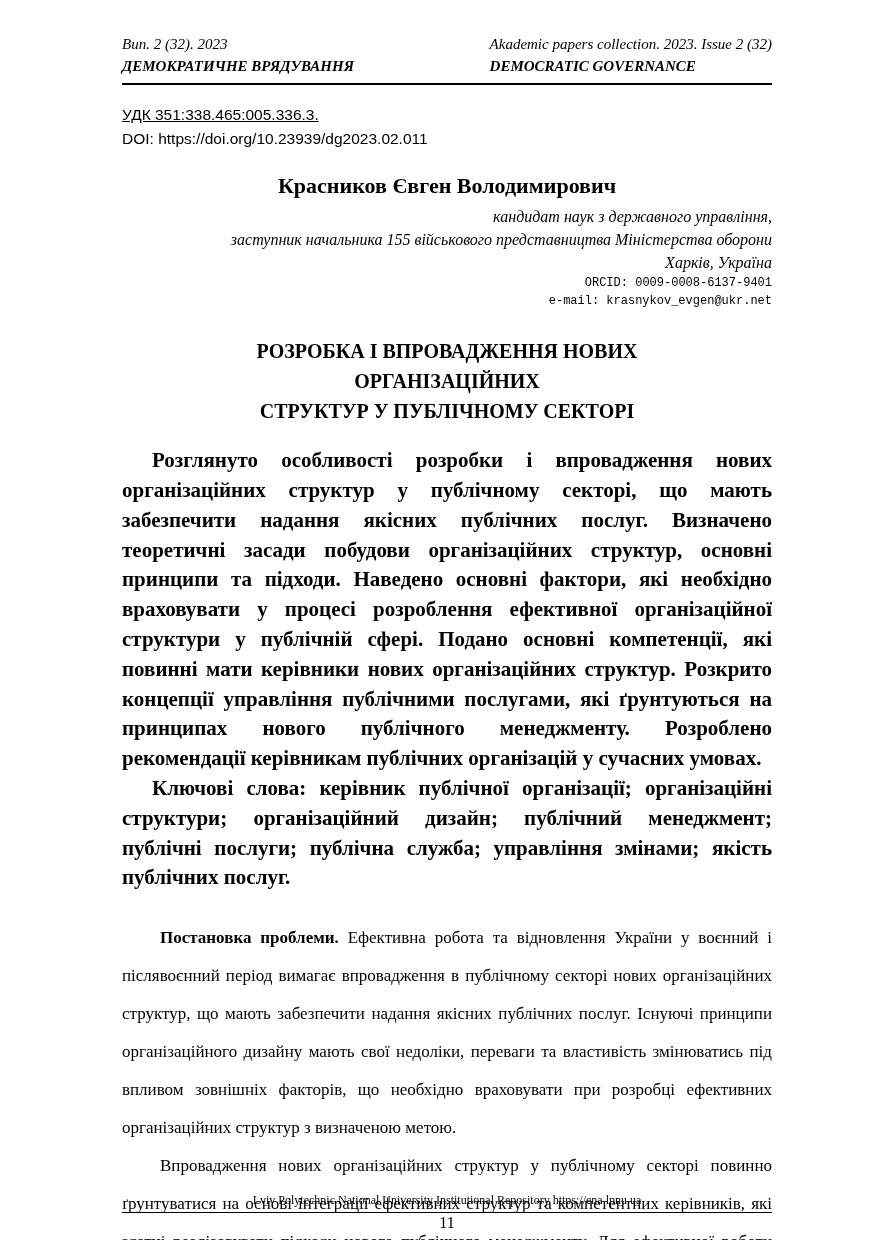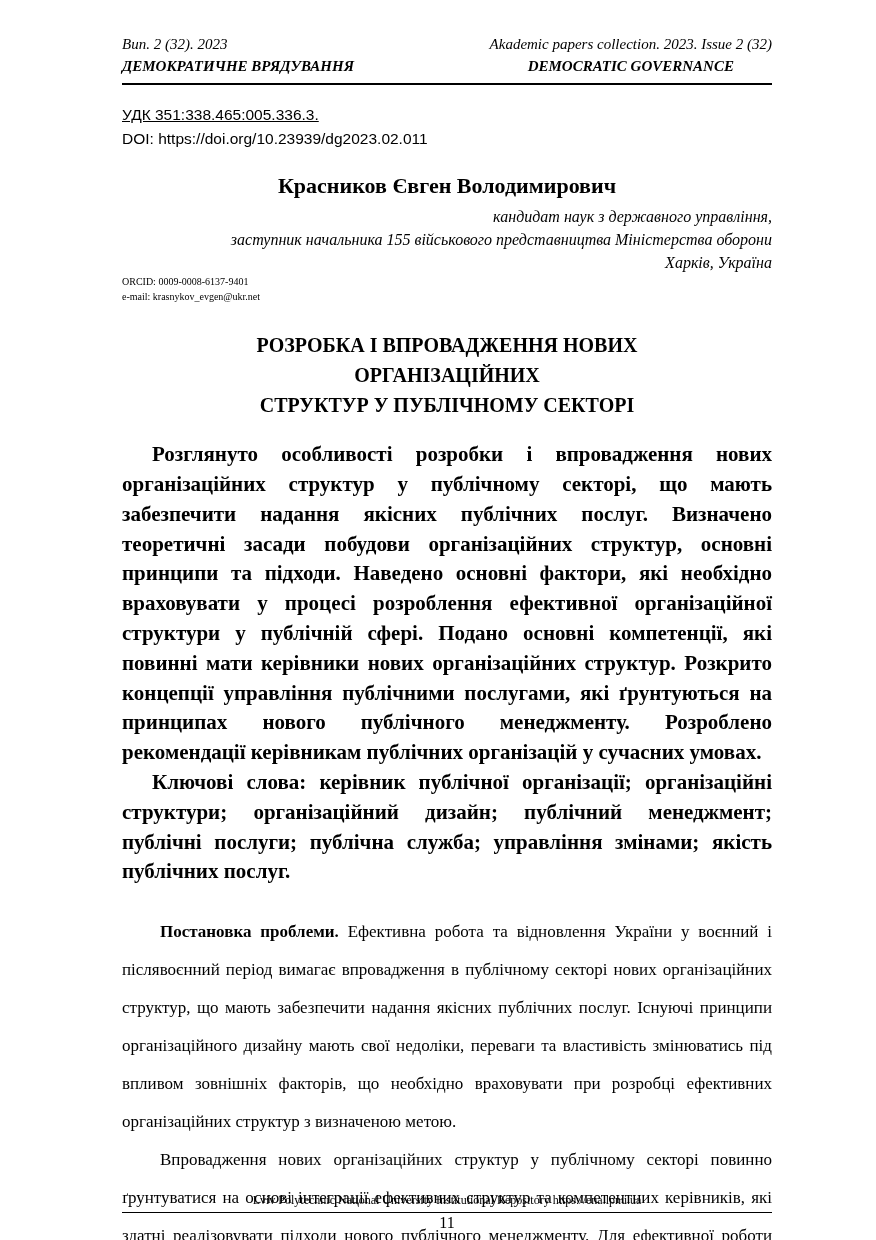--- a/index.html
+++ b/index.html
@@ -19,21 +19,21 @@
   
   .journal-header {
     display: flex;
     justify-content: space-between;
     align-items: flex-end;
     font-style: italic;
     font-size: 15px;
     line-height: 1.45;
   }
   .journal-header .col-left  { text-align: left; }
-  .journal-header .col-right { text-align: center; }
+  .journal-header .col-right { text-align: left; }
   .journal-name { font-weight: bold; }
   .header-rule {
     border: 0;
     border-top: 2.5px solid #000;
     margin: 5px 0 0 0;
   }
 
   
   .meta-block {
     margin-top: 18px;
@@ -51,24 +51,24 @@
     font-size: 22px;
     margin-bottom: 6px;
   }
   .author-line {
     text-align: right;
     font-style: italic;
     font-size: 16px;
     line-height: 1.45;
   }
   .author-contact {
-    text-align: left;
+    text-align: right;
     font-style: normal;
-    font-family: Liberation Serif, serif;
-    font-size: 10px;
+    font-family: Liberation Mono, monospace;
+    font-size: 12px;
     line-height: 1.5;
   }
 
   
   .article-title {
     margin: 26px auto 0 auto;
     text-align: center;
     font-weight: bold;
     font-size: 20px;
     line-height: 1.5;

